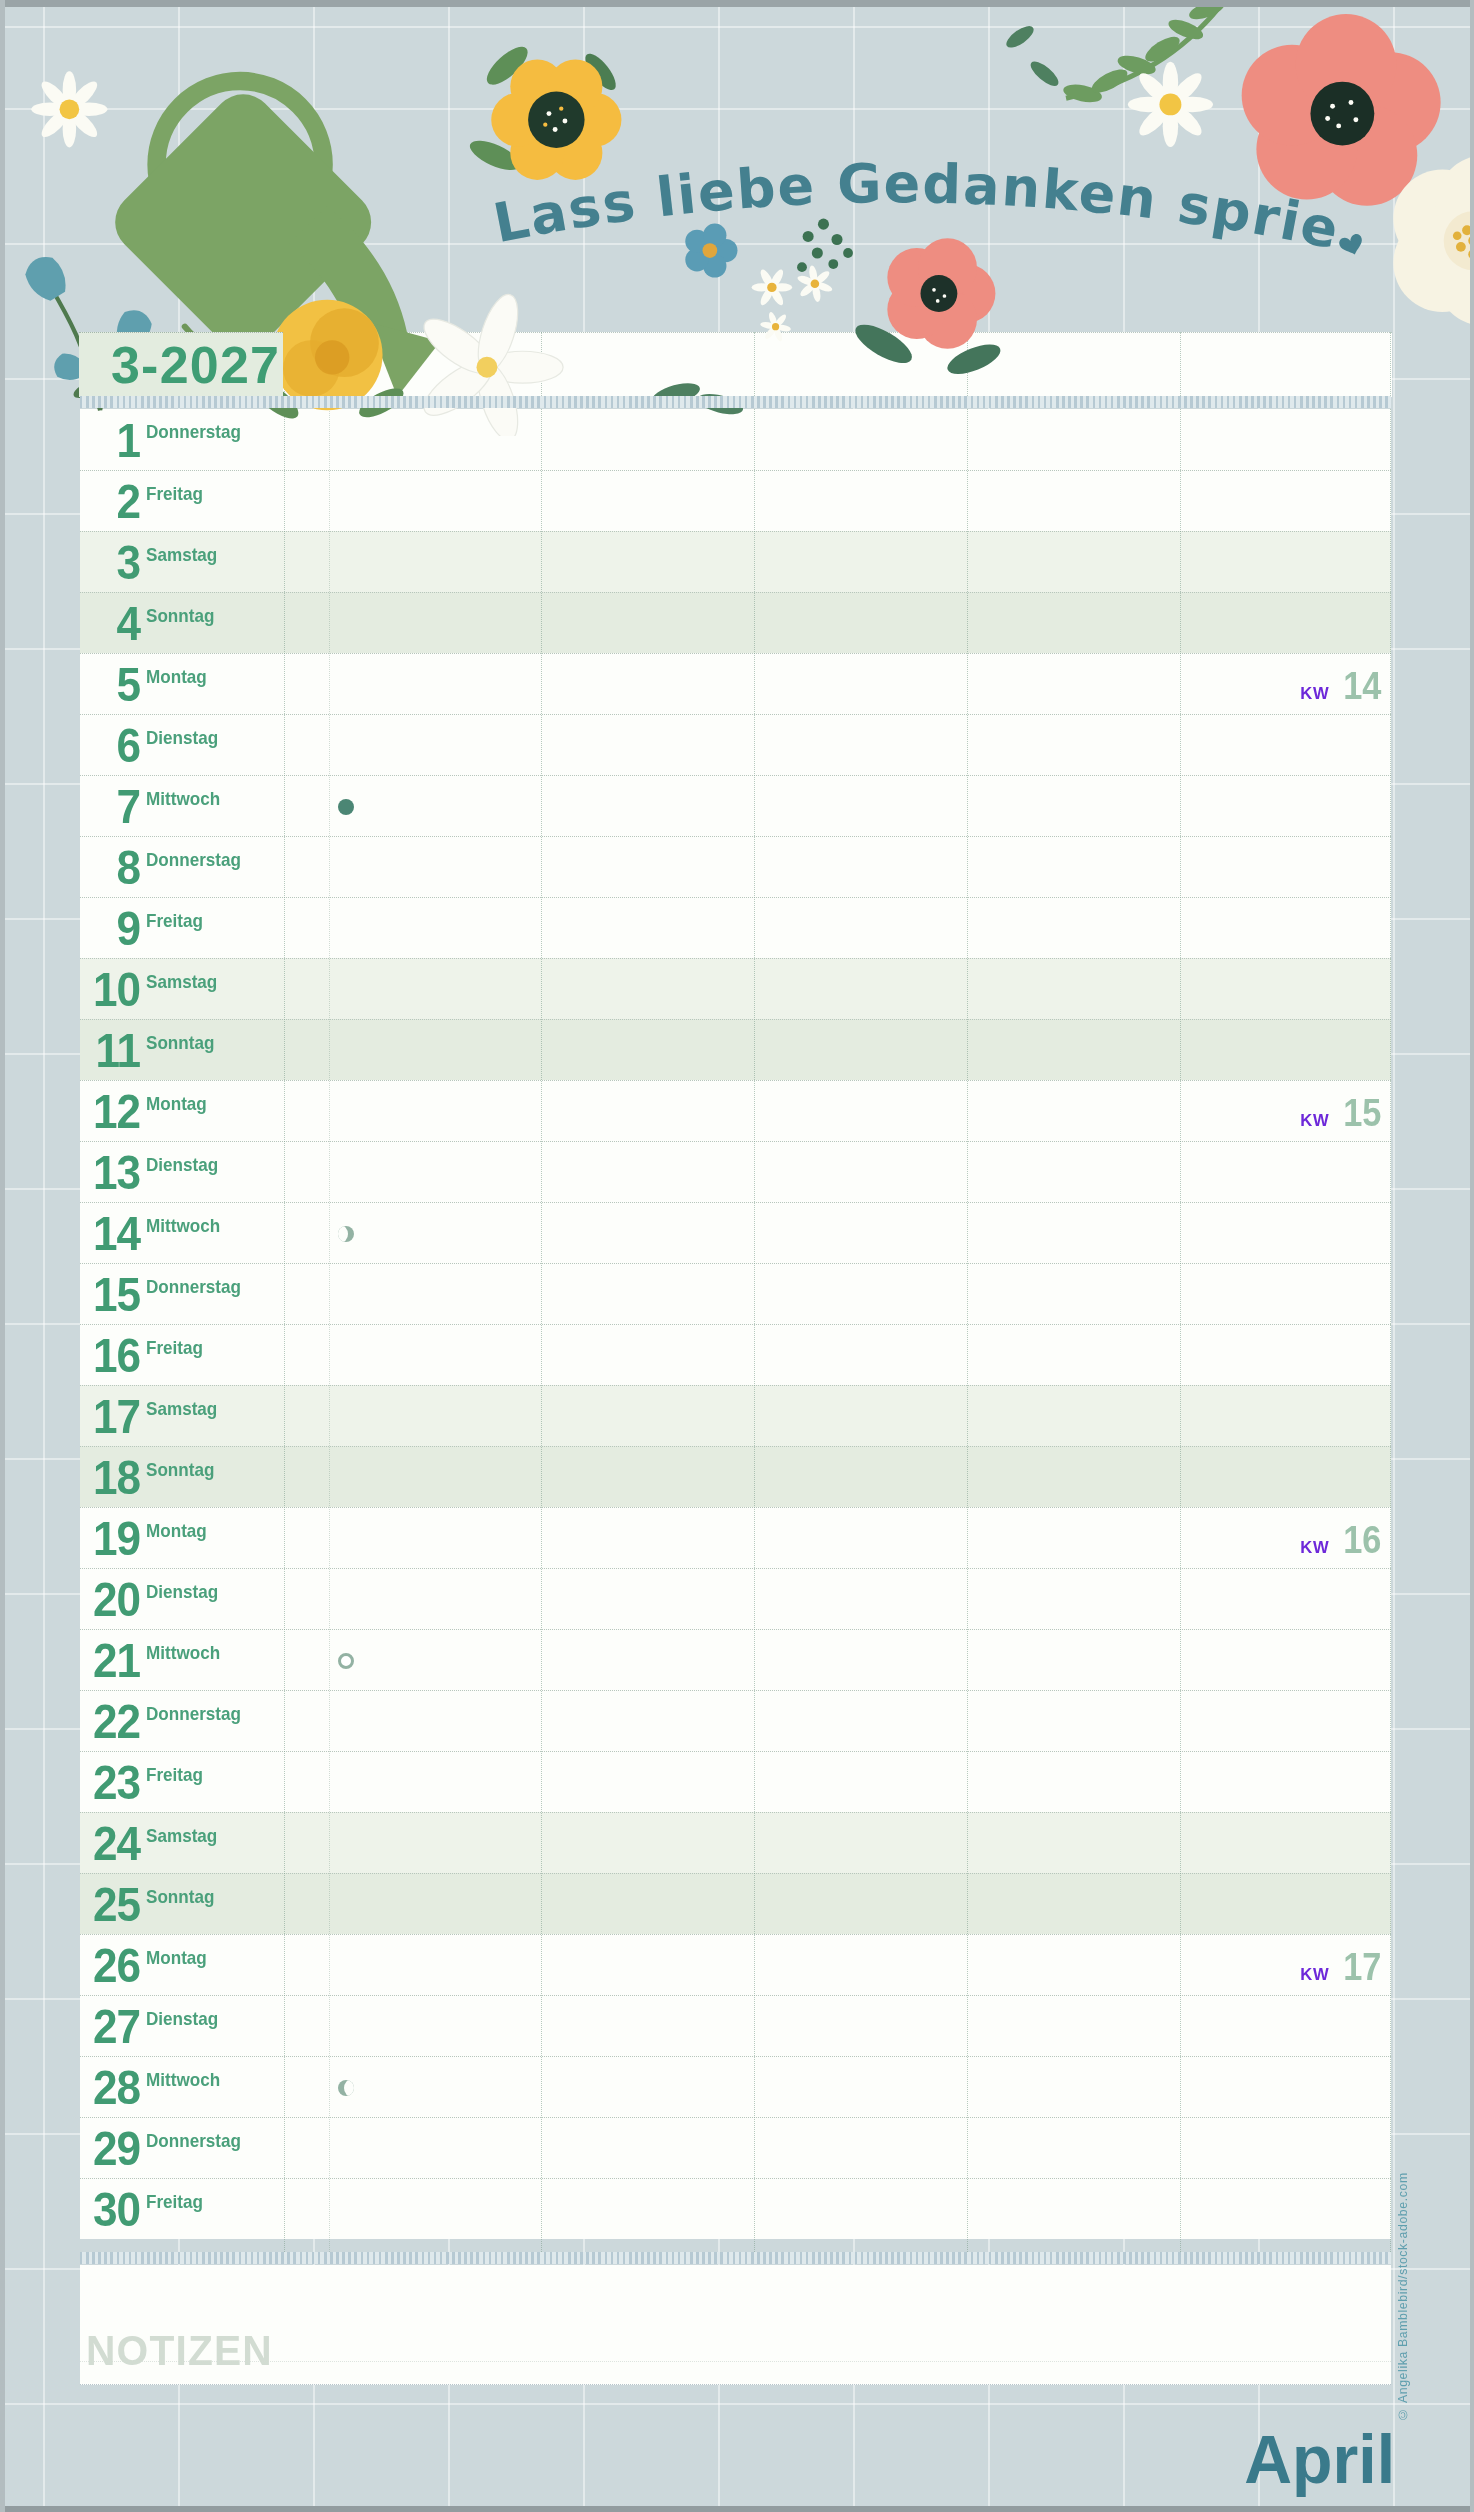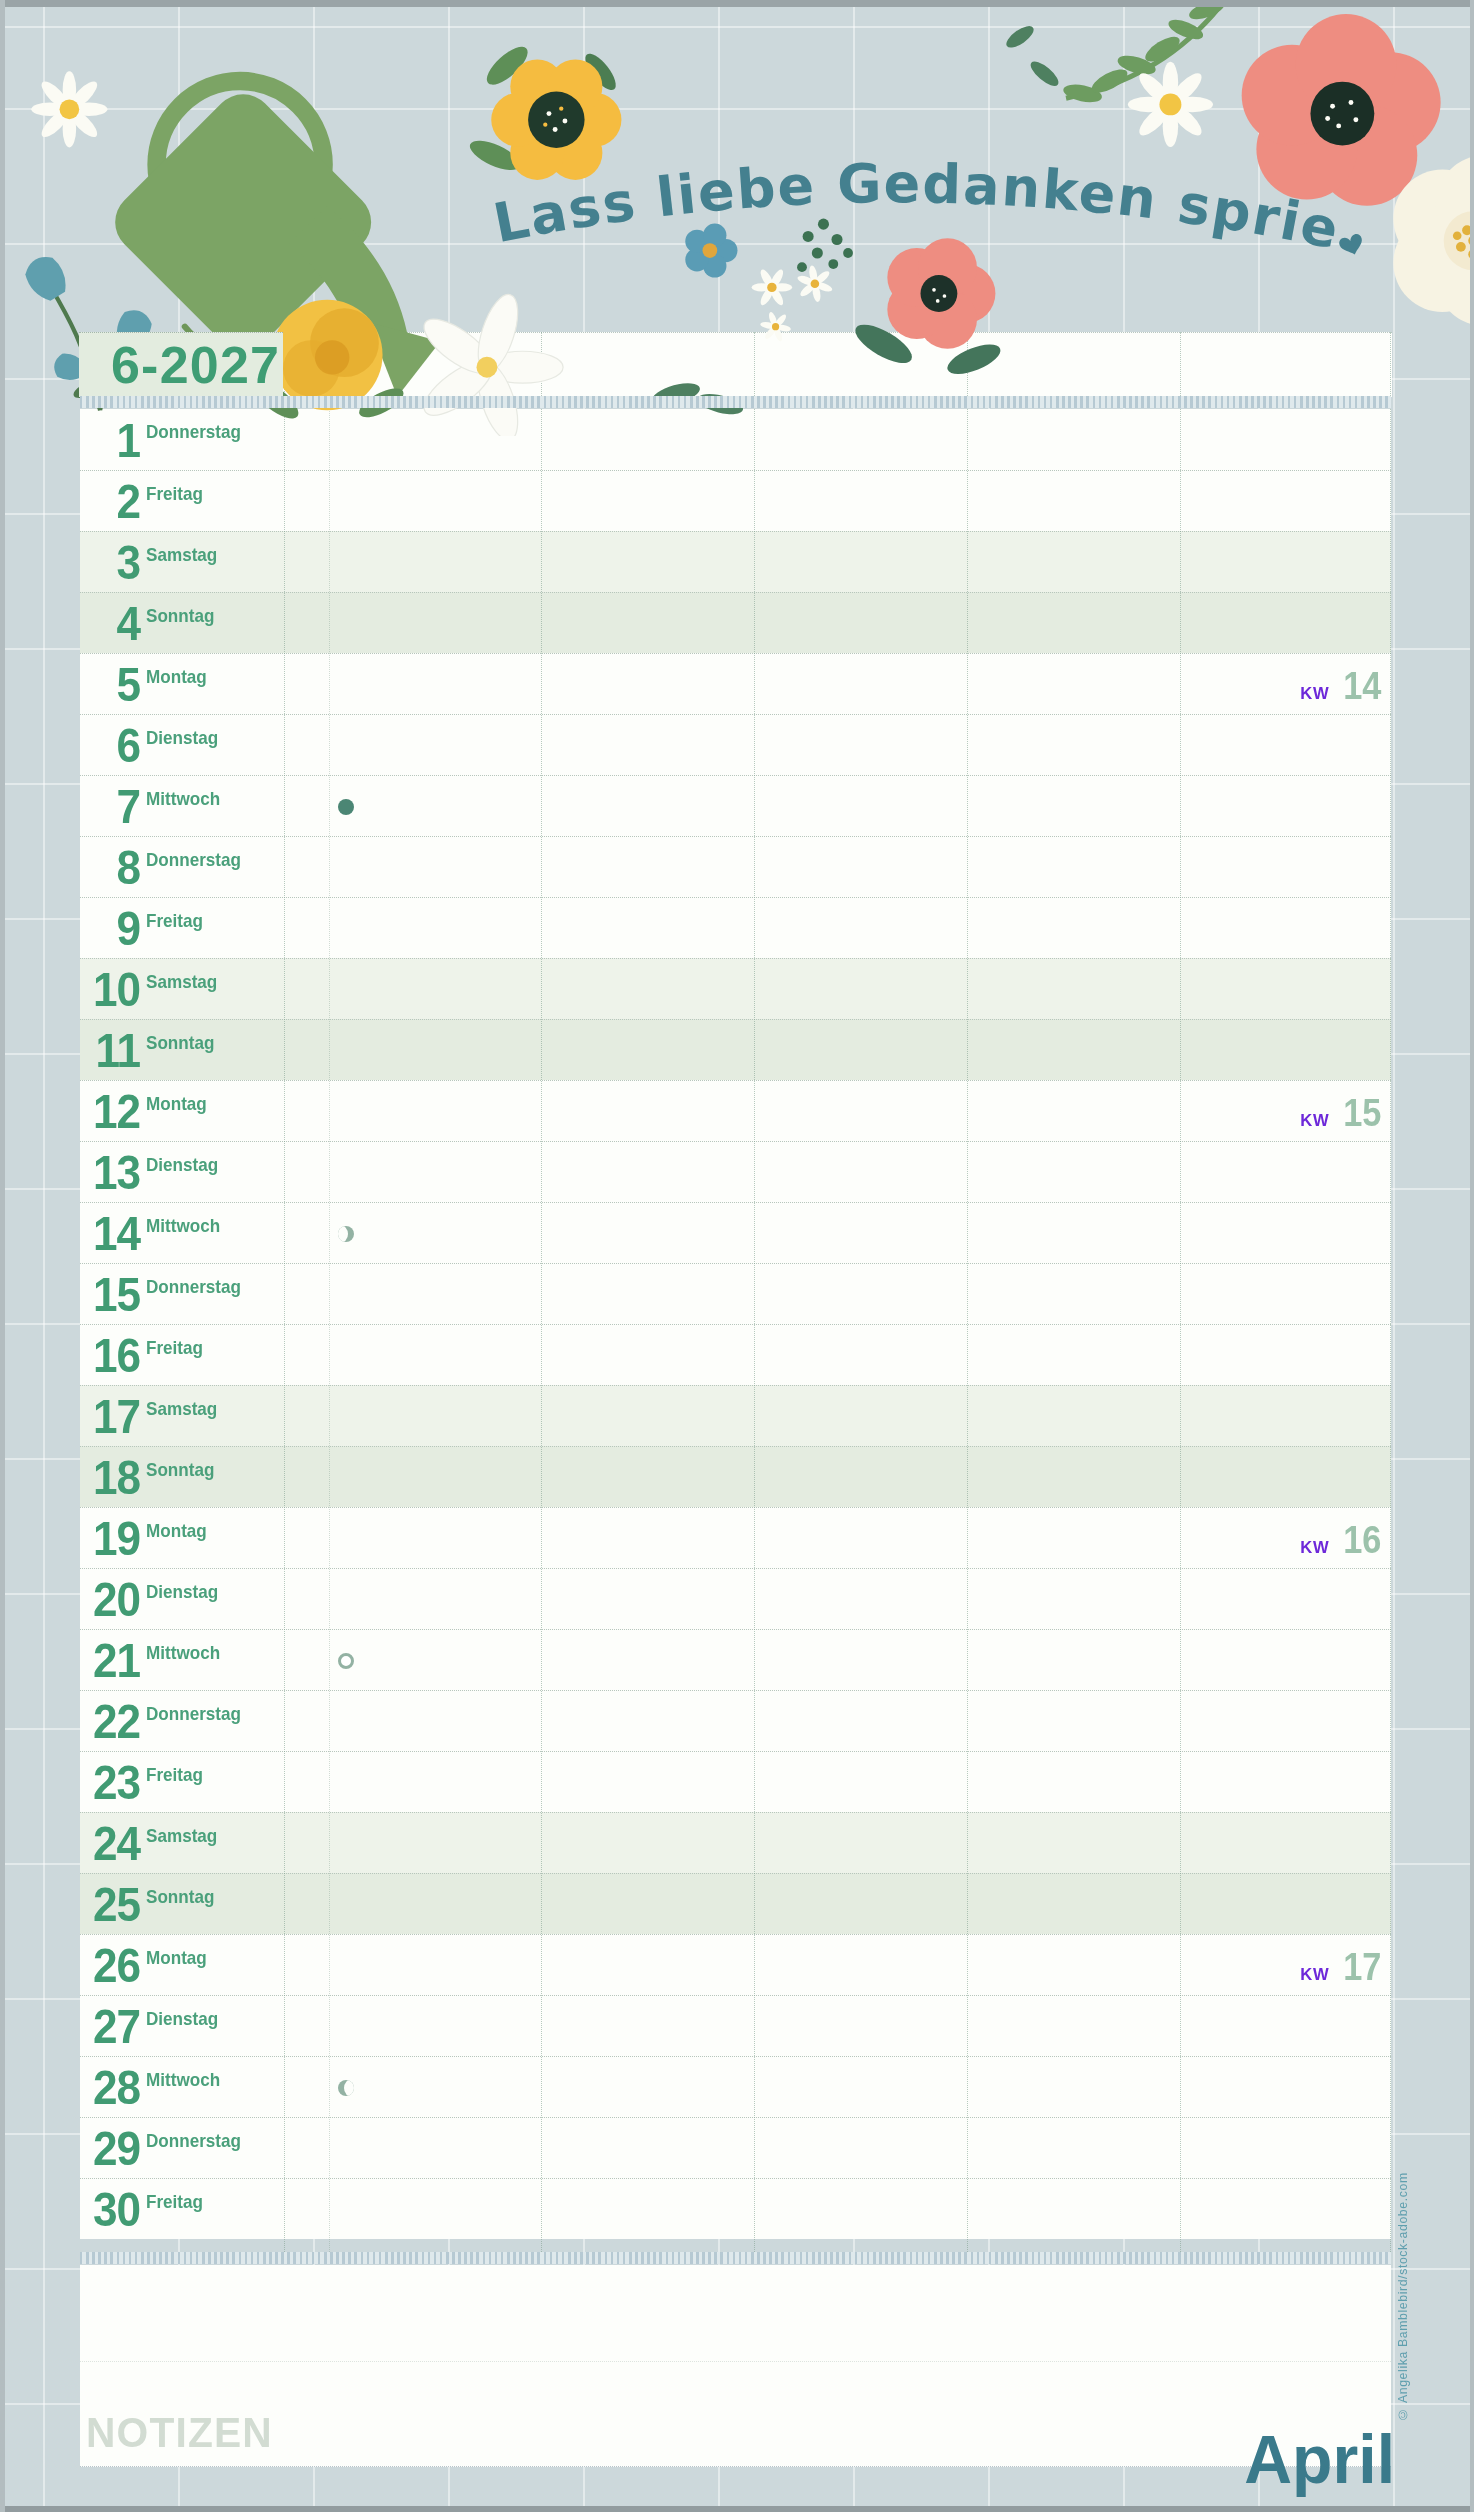--- a/index.html
+++ b/index.html
@@ -73,21 +73,21 @@
   .moon.first-quarter-moon::after{left:-6.1px;}
   .moon.last-quarter-moon::after{left:6.1px;}
 
   
   .vline{position:absolute; top:332px; height:1920px; width:0; z-index:3;
          border-left:1.2px dotted rgba(125,158,140,.55);}
   .vline.faint{border-left:1.2px dotted rgba(125,158,140,.35);}
 
   
   .notes{
-    position:absolute; left:80px; top:2265px; width:1311px; height:202px;
+    position:absolute; left:80px; top:2265px; width:1311px; height:120px;
     background:#fdfefb; z-index:2; box-sizing:border-box;
     border-bottom:1.8px dotted #b8c5cc;
   }
   .notes::before{content:""; position:absolute; left:0; right:0; top:96px;
     border-top:1.2px dotted rgba(150,170,160,.3);}
   .notes-label{
     position:absolute; left:6.1px; bottom:8.6px;
     font-size:42px; font-weight:700; color:#d2dcd2; letter-spacing:1.2px;
     transform:scaleX(.97); transform-origin:left bottom;
   }
@@ -343,21 +343,21 @@
     <text font-family="DejaVu Sans, sans-serif" font-size="88" font-weight="600" fill="#44808f" letter-spacing="3">
       <textPath href="#quote-arc">Lass liebe Gedanken sprießen.</textPath>
     </text>
     <g transform="translate(2196,386) rotate(-18) scale(1.1)">
       <path d="M0 6 C -4 -5 -18 -3 -17 8 C -16 16 -6 20 0 27 C 6 20 16 16 17 8 C 18 -3 4 -5 0 6 Z" fill="#44808f"></path>
     </g>
   </svg>
 
   <div class="top-strip"></div>
   <div class="title-box">
-    <span>6-2027</span>
+    <span>3-2027</span>
   </div>
   <div class="band b1"></div>
 
   <div class="rows">
       <div class="row wd">
         <div class="day-num">1</div>
         <div class="day-name">Donnerstag</div>
       </div>
       <div class="row wd">
         <div class="day-num">2</div>

